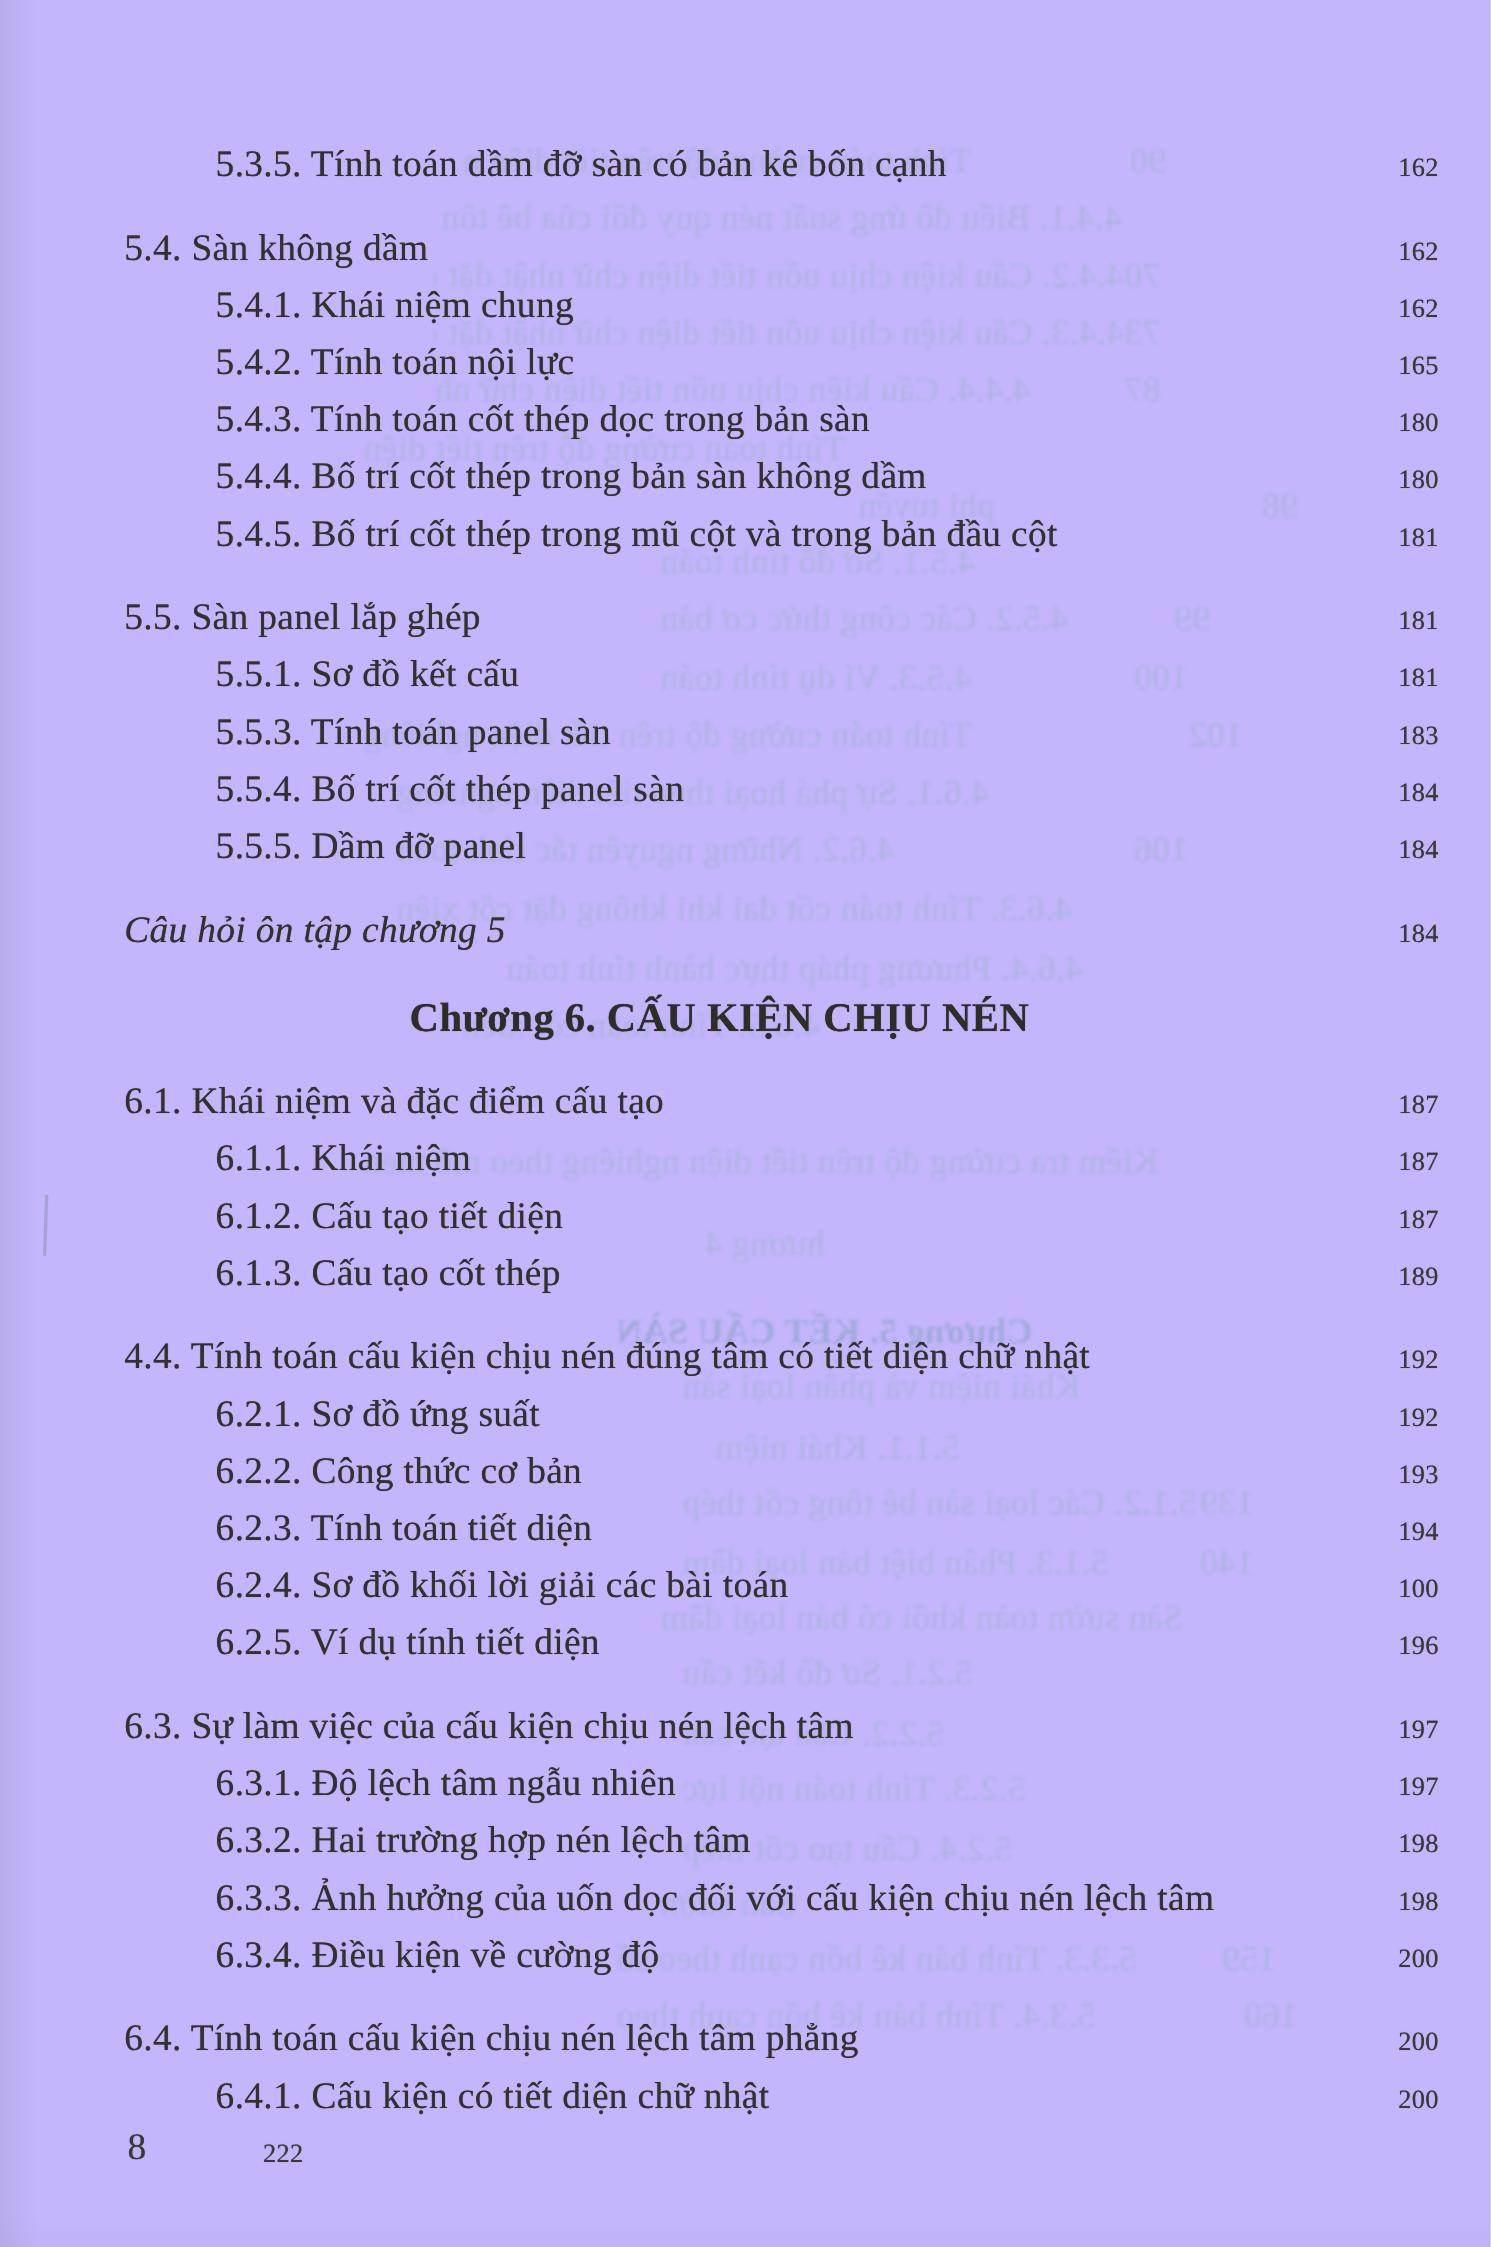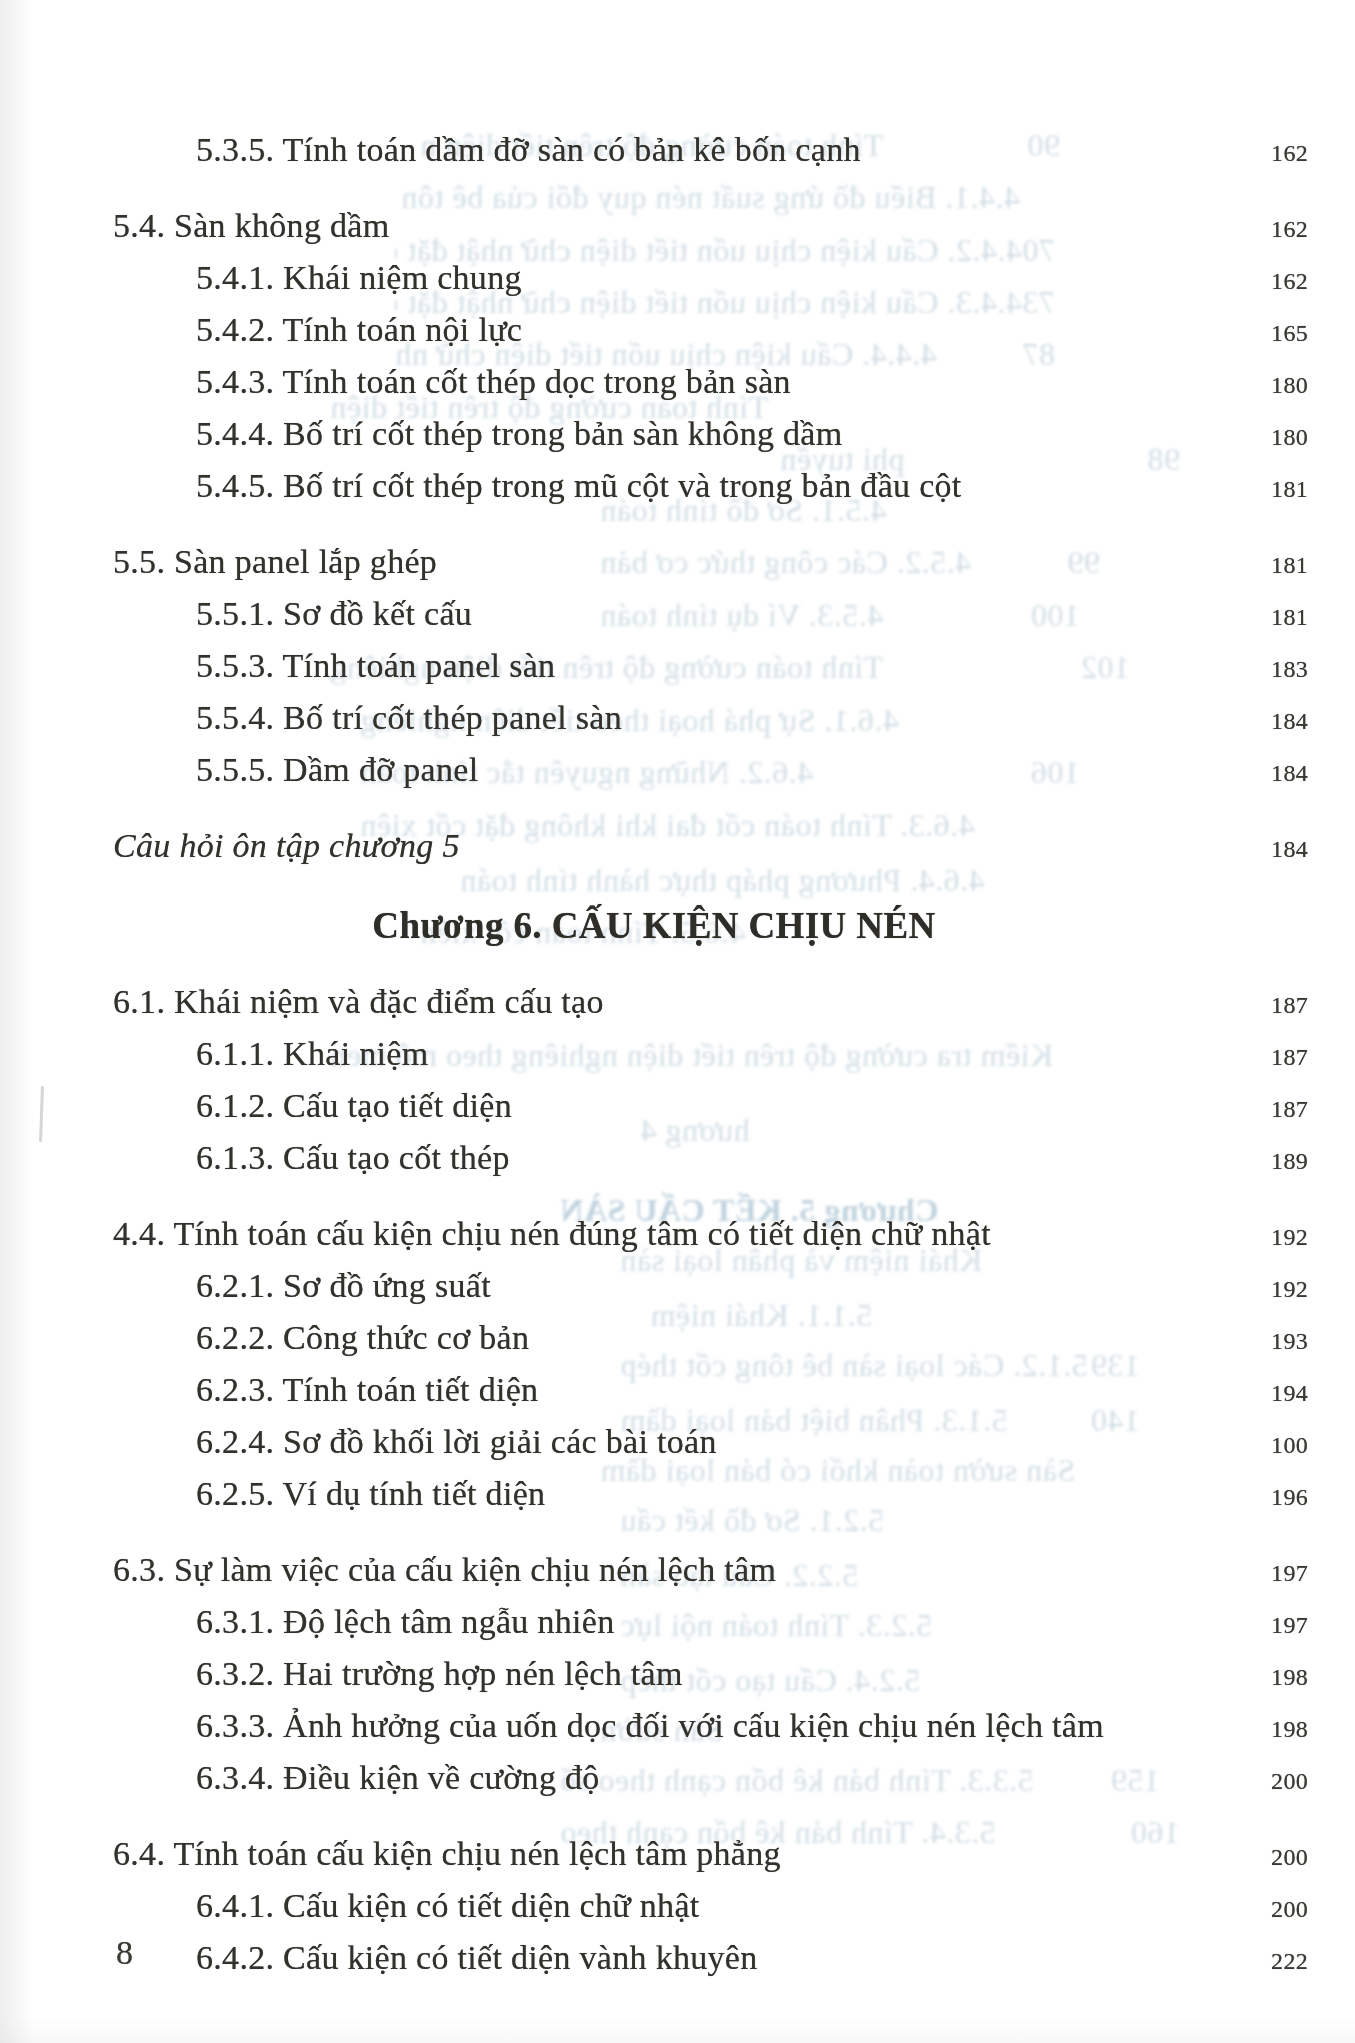--- a/index.html
+++ b/index.html
@@ -1,20 +1,20 @@
 <!DOCTYPE html>
 <html><head>
 <meta charset="utf-8">
 <style>
   html,body{margin:0;padding:0;background:#e8e8e6;}
   #page{
     position:relative;
     width:1355px;height:2043px;
     margin:0 auto;
-    background:#ffffff;
+    background:#c4b5fd;
     overflow:hidden;
     font-family:"Liberation Serif","DejaVu Serif",serif;
     color:#32312c;
   }
   
   #edge-left{position:absolute;left:0;top:0;bottom:0;width:34px;
     background:linear-gradient(to right,rgba(90,90,88,0.10),rgba(90,90,88,0.0));}
   #edge-bottom{position:absolute;left:0;right:0;bottom:0;height:26px;
     background:linear-gradient(to top,rgba(120,120,115,0.05),rgba(120,120,115,0));}
   #scan-tick{position:absolute;left:40px;top:1086px;width:3px;height:56px;
@@ -311,19 +311,18 @@
       </div>
       <div class="toc-row lvl1">
         <span class="label">6.4. Tính toán cấu kiện chịu nén lệch tâm phẳng</span>
         <span class="num">200</span>
       </div>
       <div class="toc-row lvl2">
         <span class="label">6.4.1. Cấu kiện có tiết diện chữ nhật</span>
         <span class="num">200</span>
       </div>
       <div class="toc-row lvl2">
-        <span class="label">6.4.2. Cấu kiện có tiết diện vành khuyên</span>
         <span class="num">222</span>
       </div>
     </div>
 
   <div id="footer-pagenum">8</div>
 </div>
 
 </body></html>

